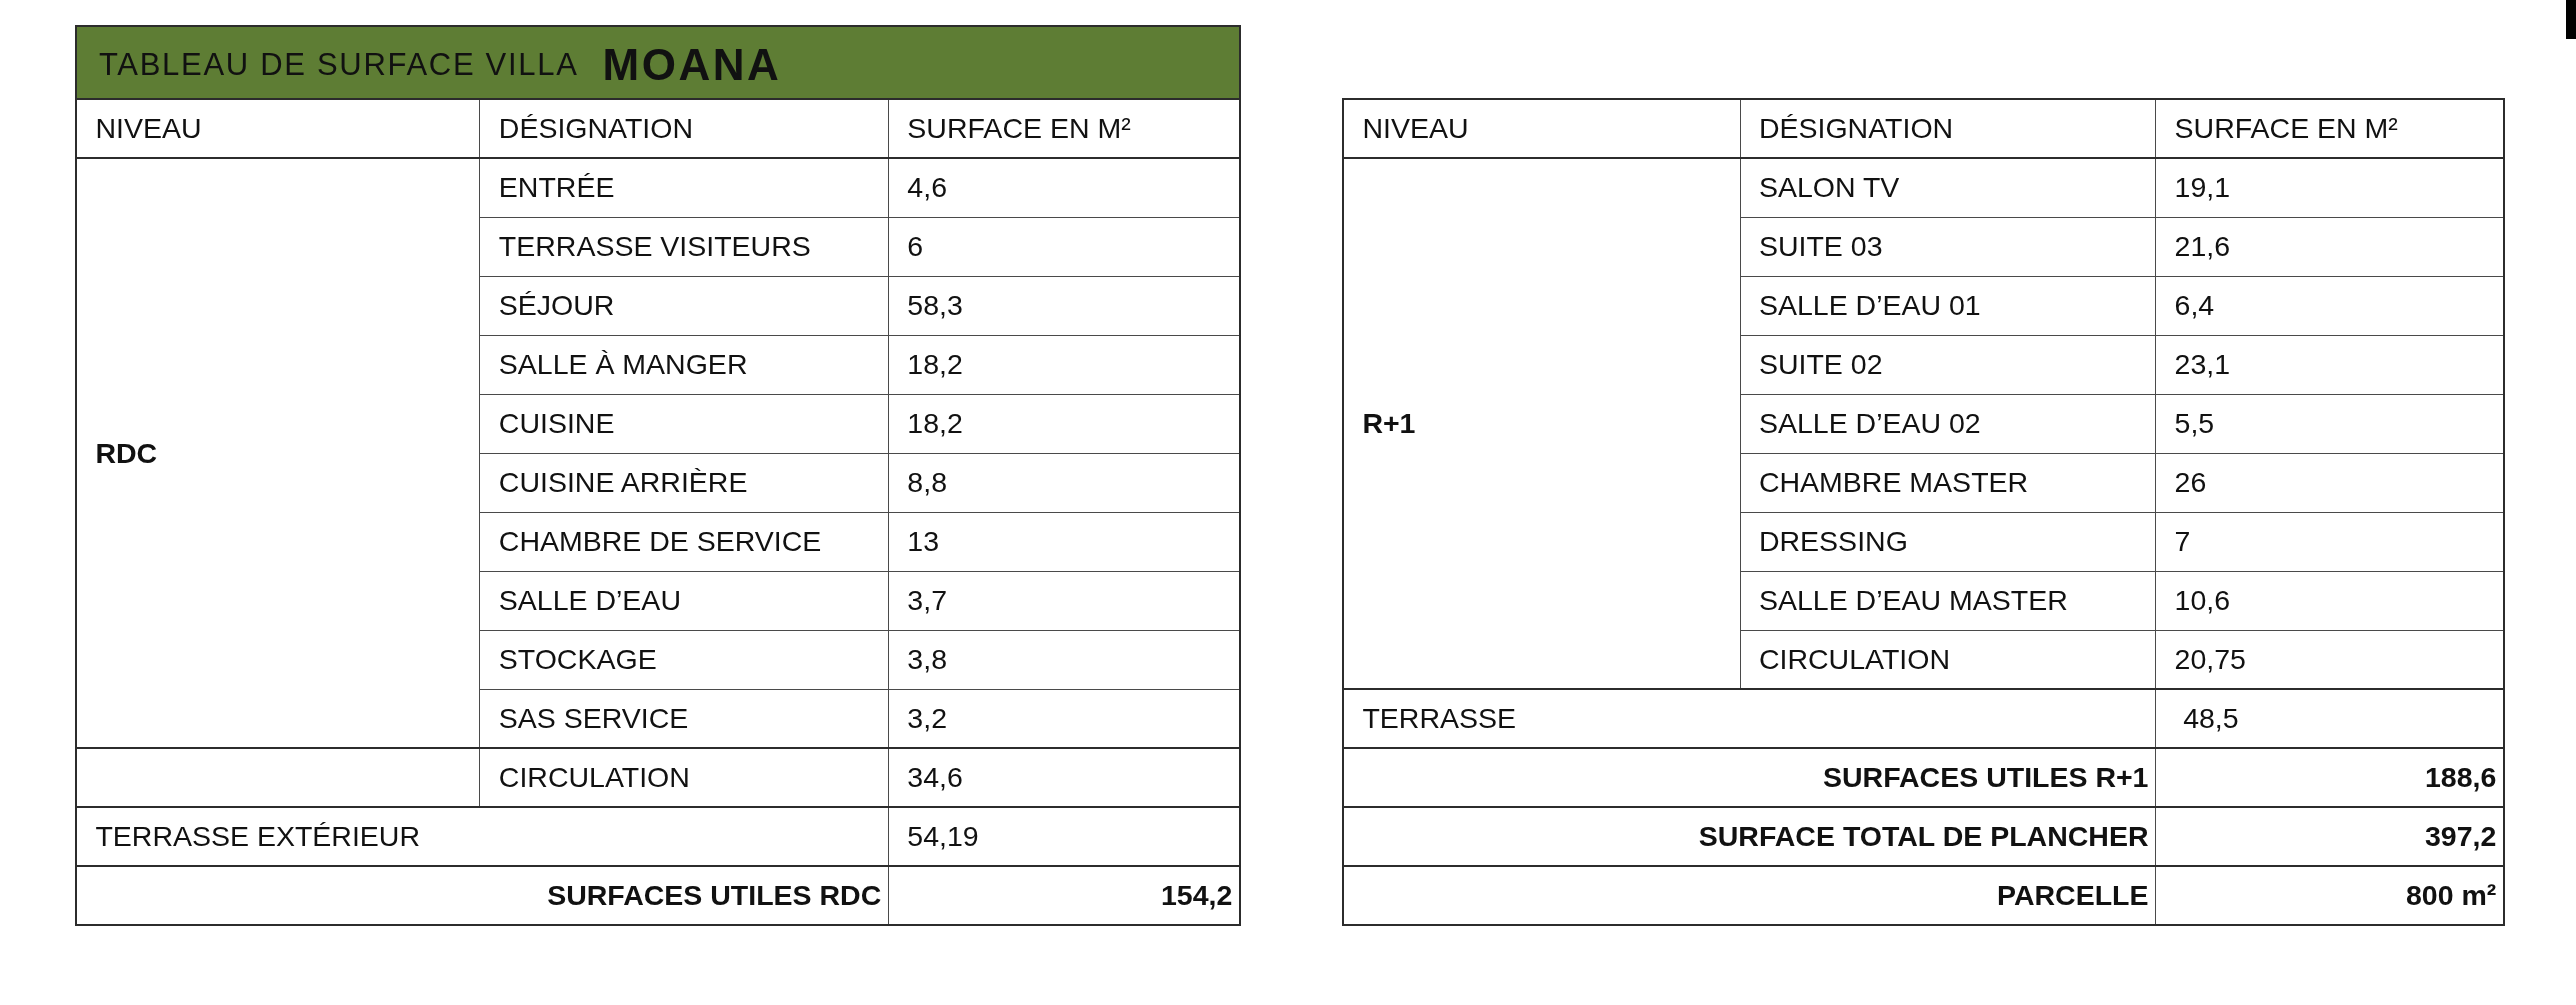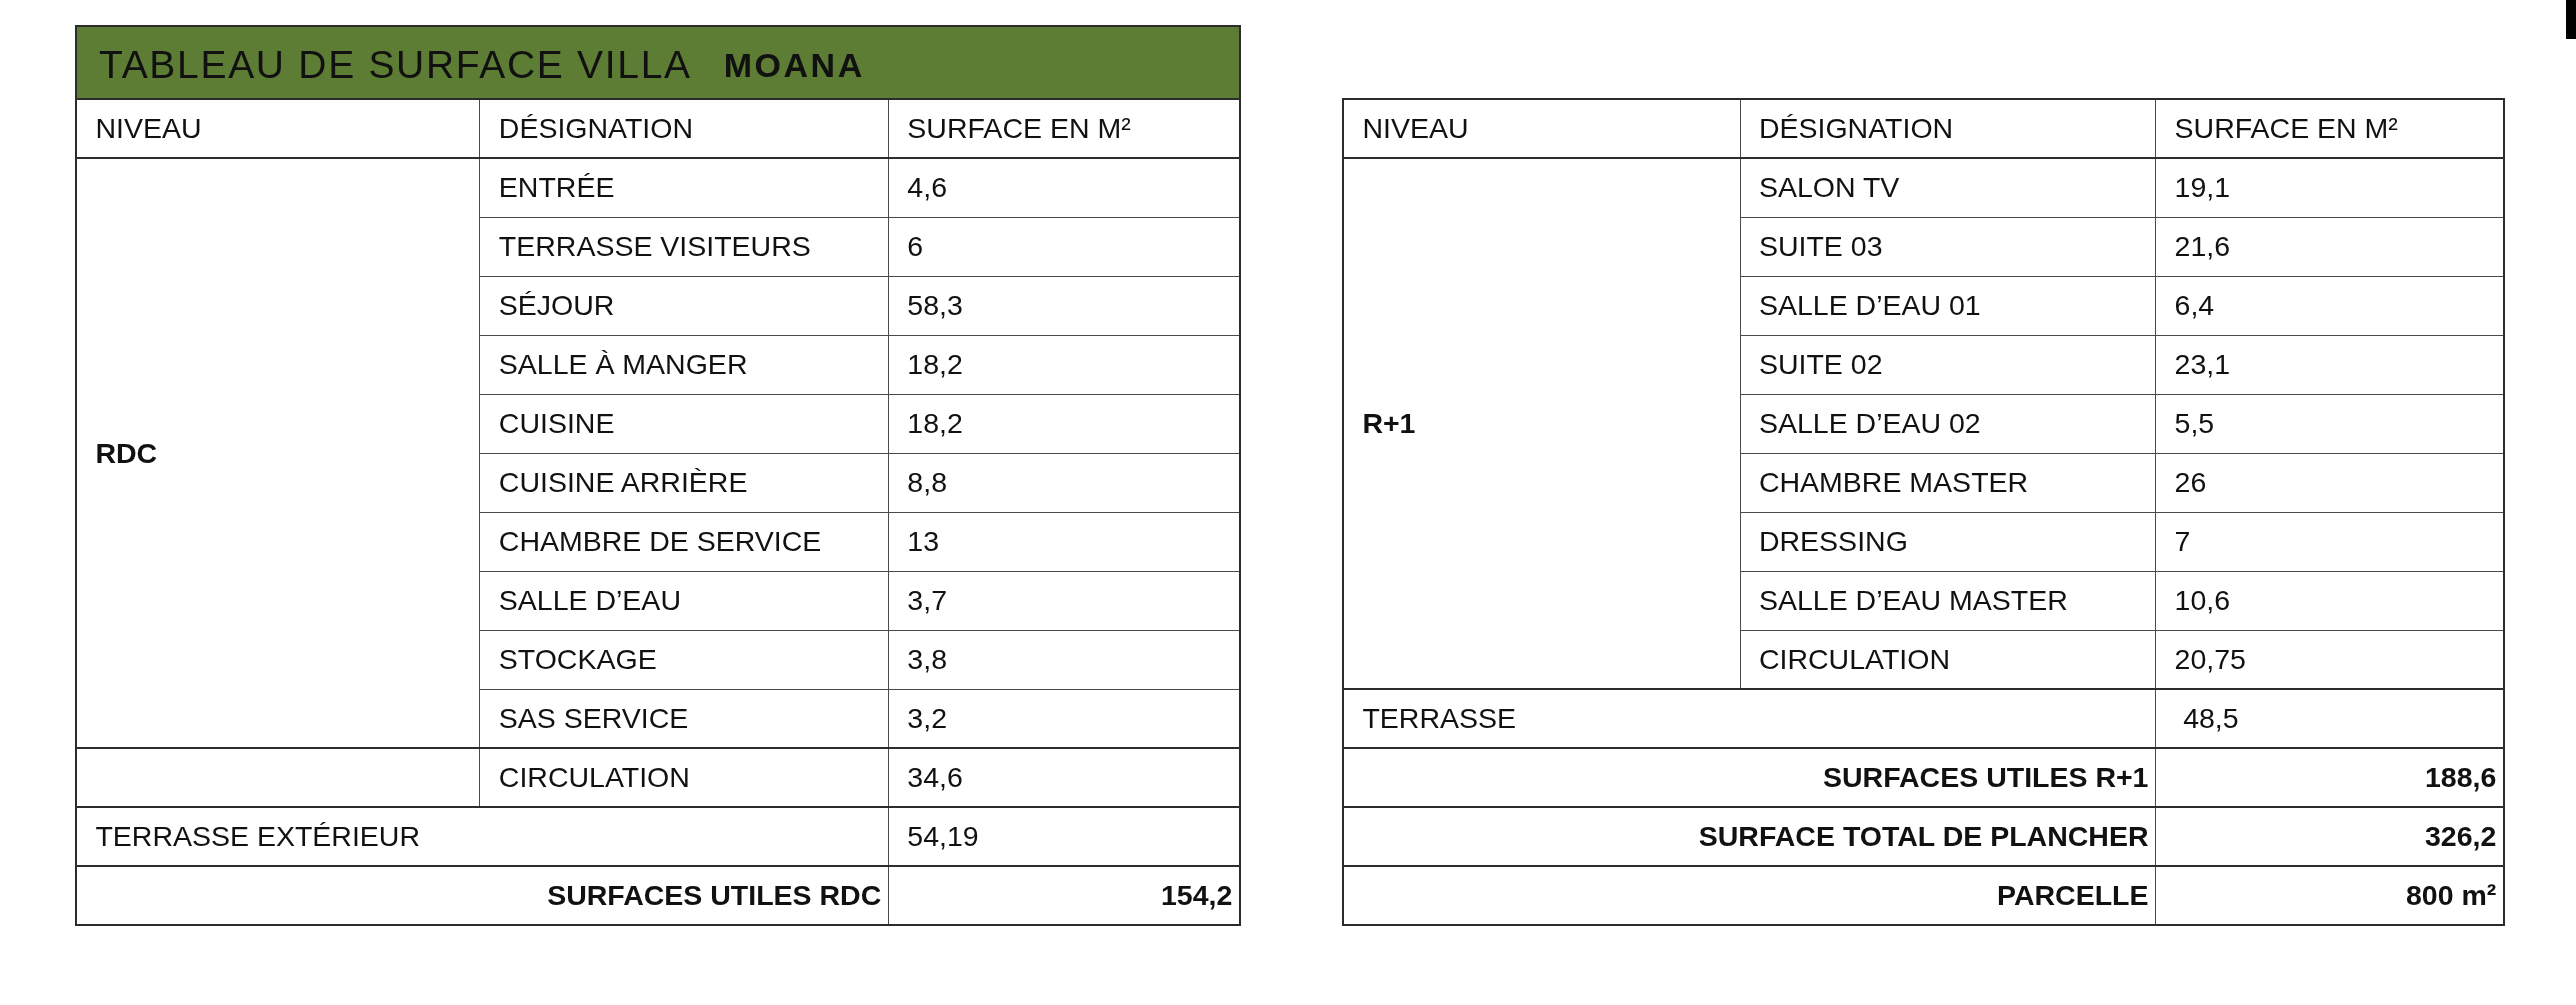--- a/index.html
+++ b/index.html
@@ -20,22 +20,22 @@
     height: 73px;
     background: var(--title-bar-green, #5E7D34);
     border: 2.5px solid #2c2c2c;
     border-bottom: none;
     box-sizing: border-box;
     display: flex;
     align-items: center;
     padding-left: 22px;
     padding-top: 5px;
   }
-  .title-prefix { font-size: 39px; font-weight: 400; letter-spacing: 1.7px; white-space: nowrap; }
-  .title-name   { font-size: 34px; font-weight: 700; letter-spacing: 2.5px; margin-left: 32px; white-space: nowrap; }
+  .title-prefix { font-size: 31px; font-weight: 400; letter-spacing: 1.7px; white-space: nowrap; }
+  .title-name   { font-size: 44px; font-weight: 700; letter-spacing: 2.5px; margin-left: 24px; white-space: nowrap; }
 
   table.surface-table {
     border-collapse: collapse;
     width: 100%;
     table-layout: fixed;
     border: 2.5px solid #2c2c2c;
     background: #ffffff;
   }
   .surface-table th, .surface-table td {
     border: 1.7px solid var(--border, #4a4a4a);
@@ -198,21 +198,21 @@
       <tr class="sep">
         <td colspan="2">TERRASSE</td>
         <td class="value-indent">48,5</td>
       </tr>
       <tr class="sep total">
         <td colspan="2">SURFACES UTILES R+1</td>
         <td class="value-indent">188,6</td>
       </tr>
       <tr class="sep total">
         <td colspan="2">SURFACE TOTAL DE PLANCHER</td>
-        <td>326,2</td>
+        <td>397,2</td>
       </tr>
       <tr class="sep total">
         <td colspan="2">PARCELLE</td>
         <td>800 m²</td>
       </tr>
     </tbody>
       </table>
   </div>
 
   <div class="corner-artifact"></div>

